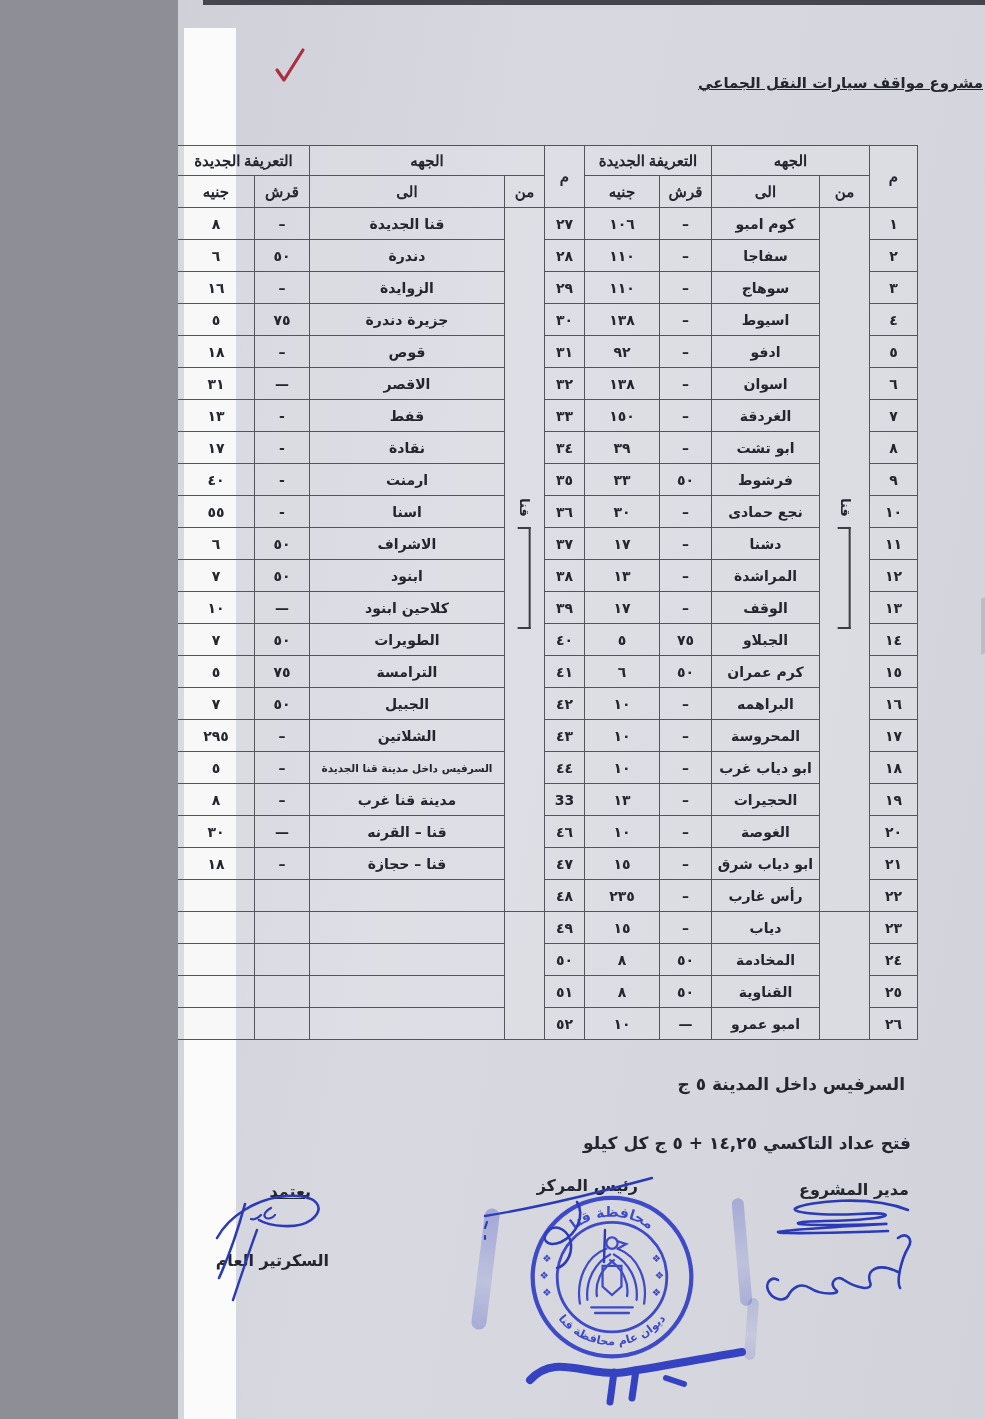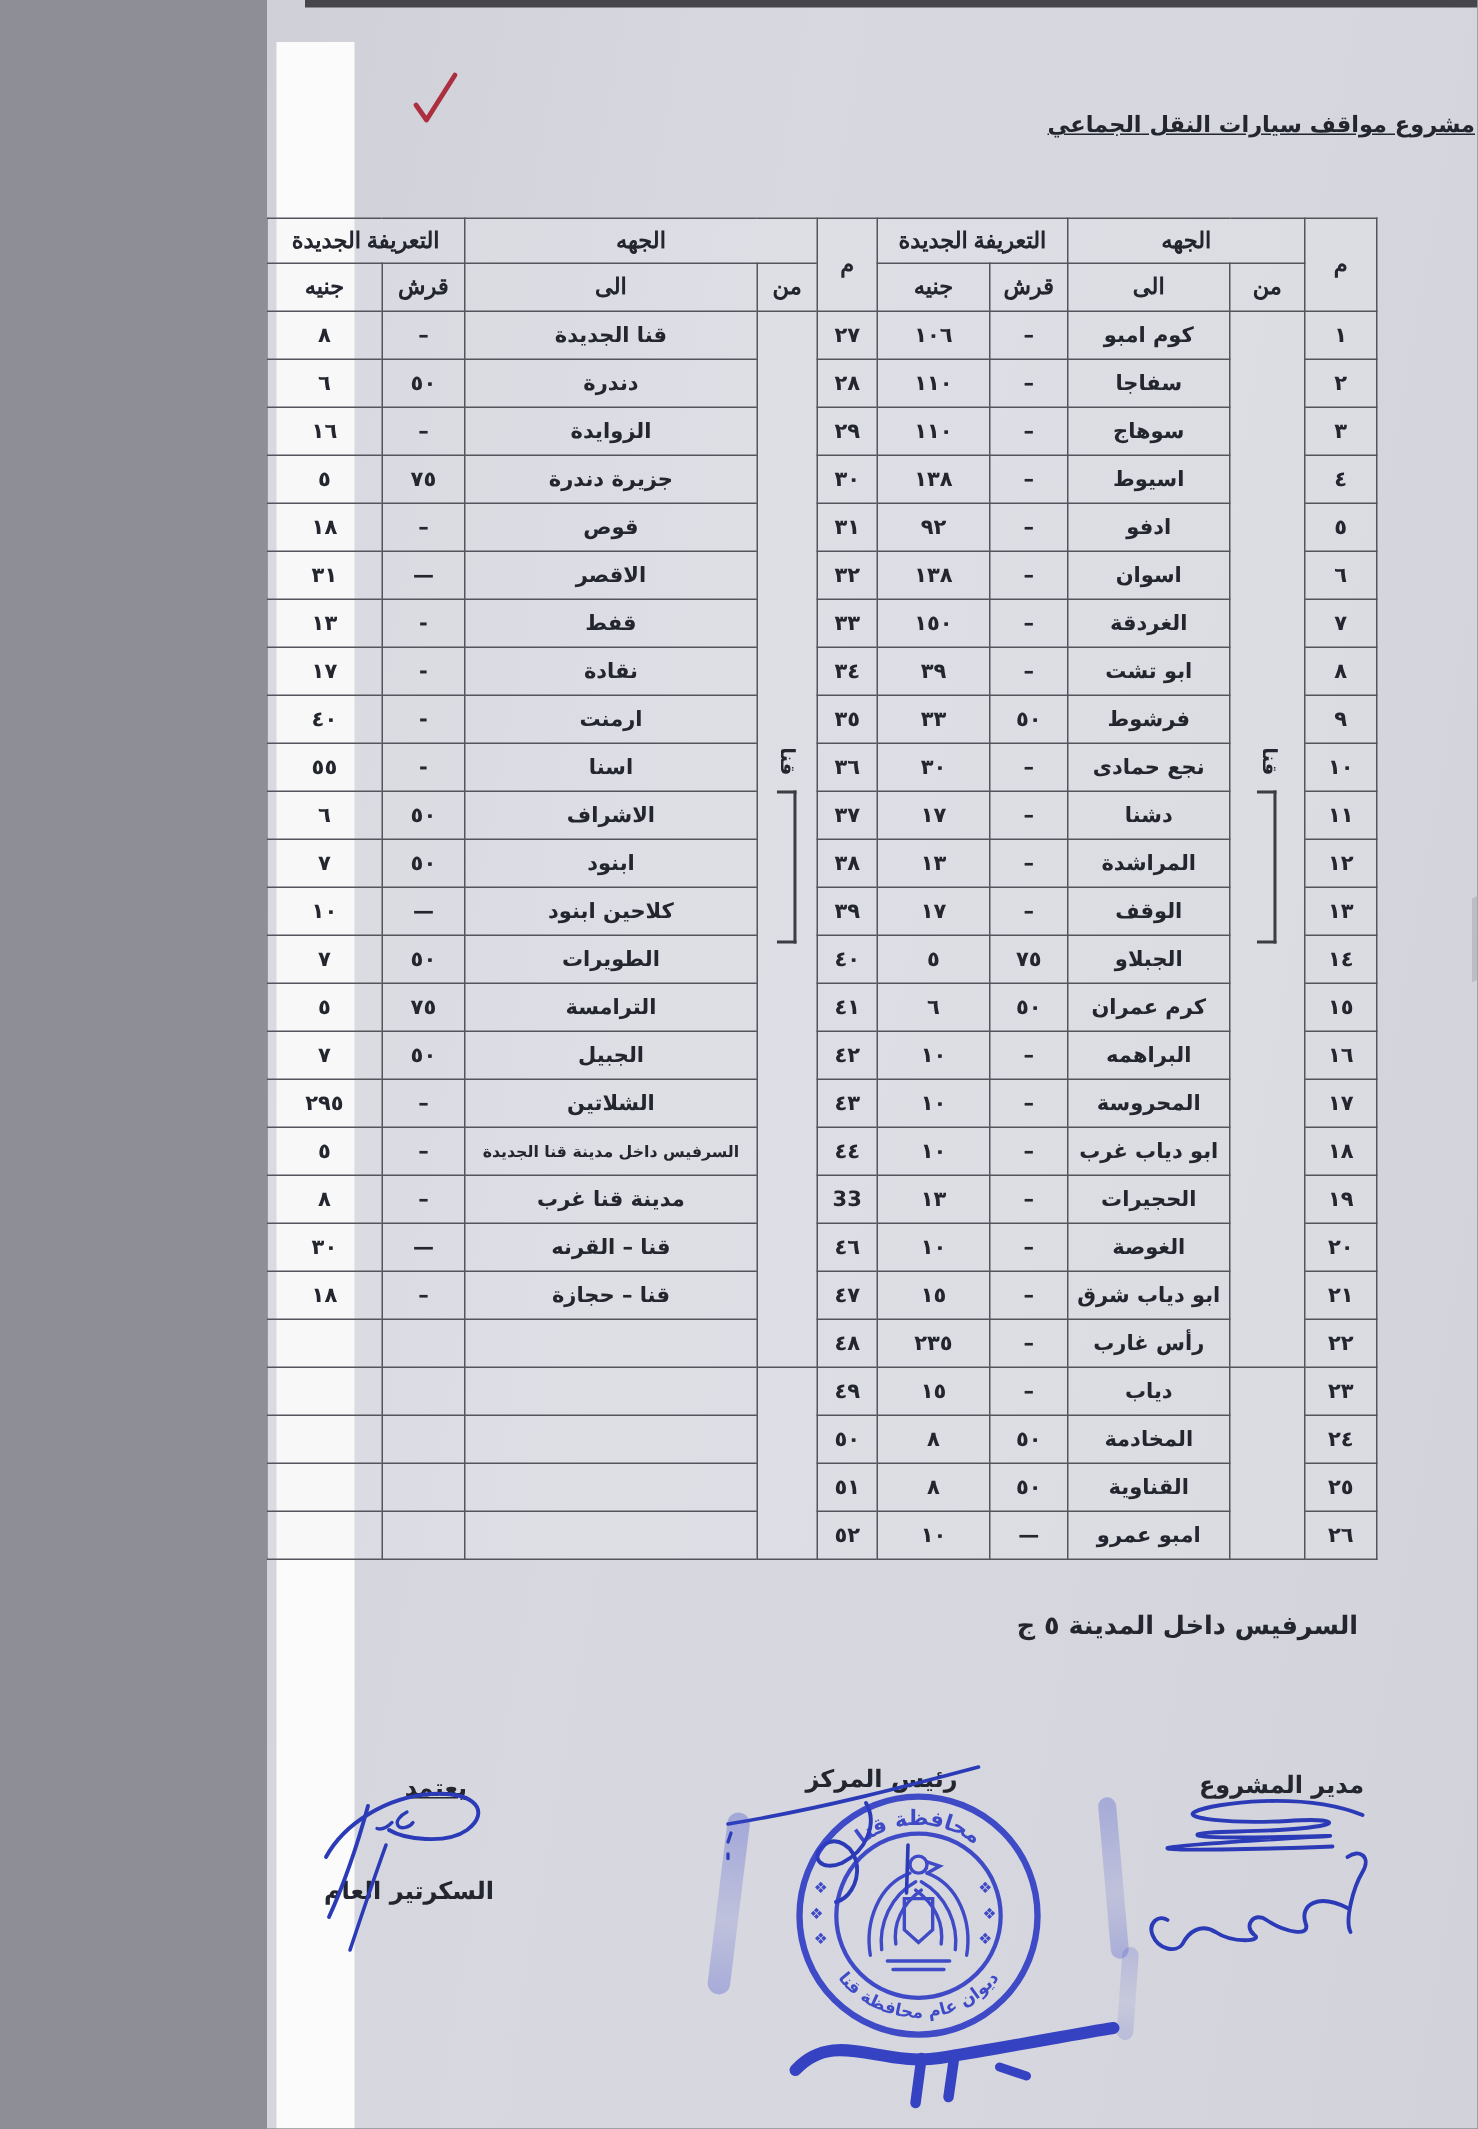--- a/index.html
+++ b/index.html
@@ -395,20 +395,21 @@
           <td class="g-cell">١٠</td>
           <td class="num-cell">٥٢</td>
           <td class="to-cell"></td>
           <td class="q-cell"></td>
           <td class="g-cell"></td>
         </tr>
       </tbody>
   </table>
 
   <div class="note-line1">السرفيس داخل المدينة ٥ ج</div>
+  <div class="note-line2">فتح عداد التاكسي ١٤,٢٥ + ٥ ج كل كيلو</div>
 
   <div class="sig-label lbl-pm">مدير المشروع</div>
   <div class="sig-label lbl-ch">رئيس المركز</div>
   <div class="sig-label lbl-ap">يعتمد</div>
   <div class="sig-label lbl-sg">السكرتير العام</div>
 
   <svg class="sig-svg svg-pm" width="185" height="120" viewBox="0 0 185 120">
     <g fill="none" stroke="#2b3ab6" stroke-linecap="round">
       <path d="M160 18 C120 2 60 10 48 16 C40 20 70 24 110 22 C140 20 150 24 118 27 C90 30 55 28 50 31 C48 34 100 33 135 32 C160 31 40 37 30 40 C28 42 90 41 140 39" stroke-width="2.6"></path>
       <path d="M150 46 C158 40 166 46 160 56 C154 66 148 88 152 96" stroke-width="2.6"></path>

